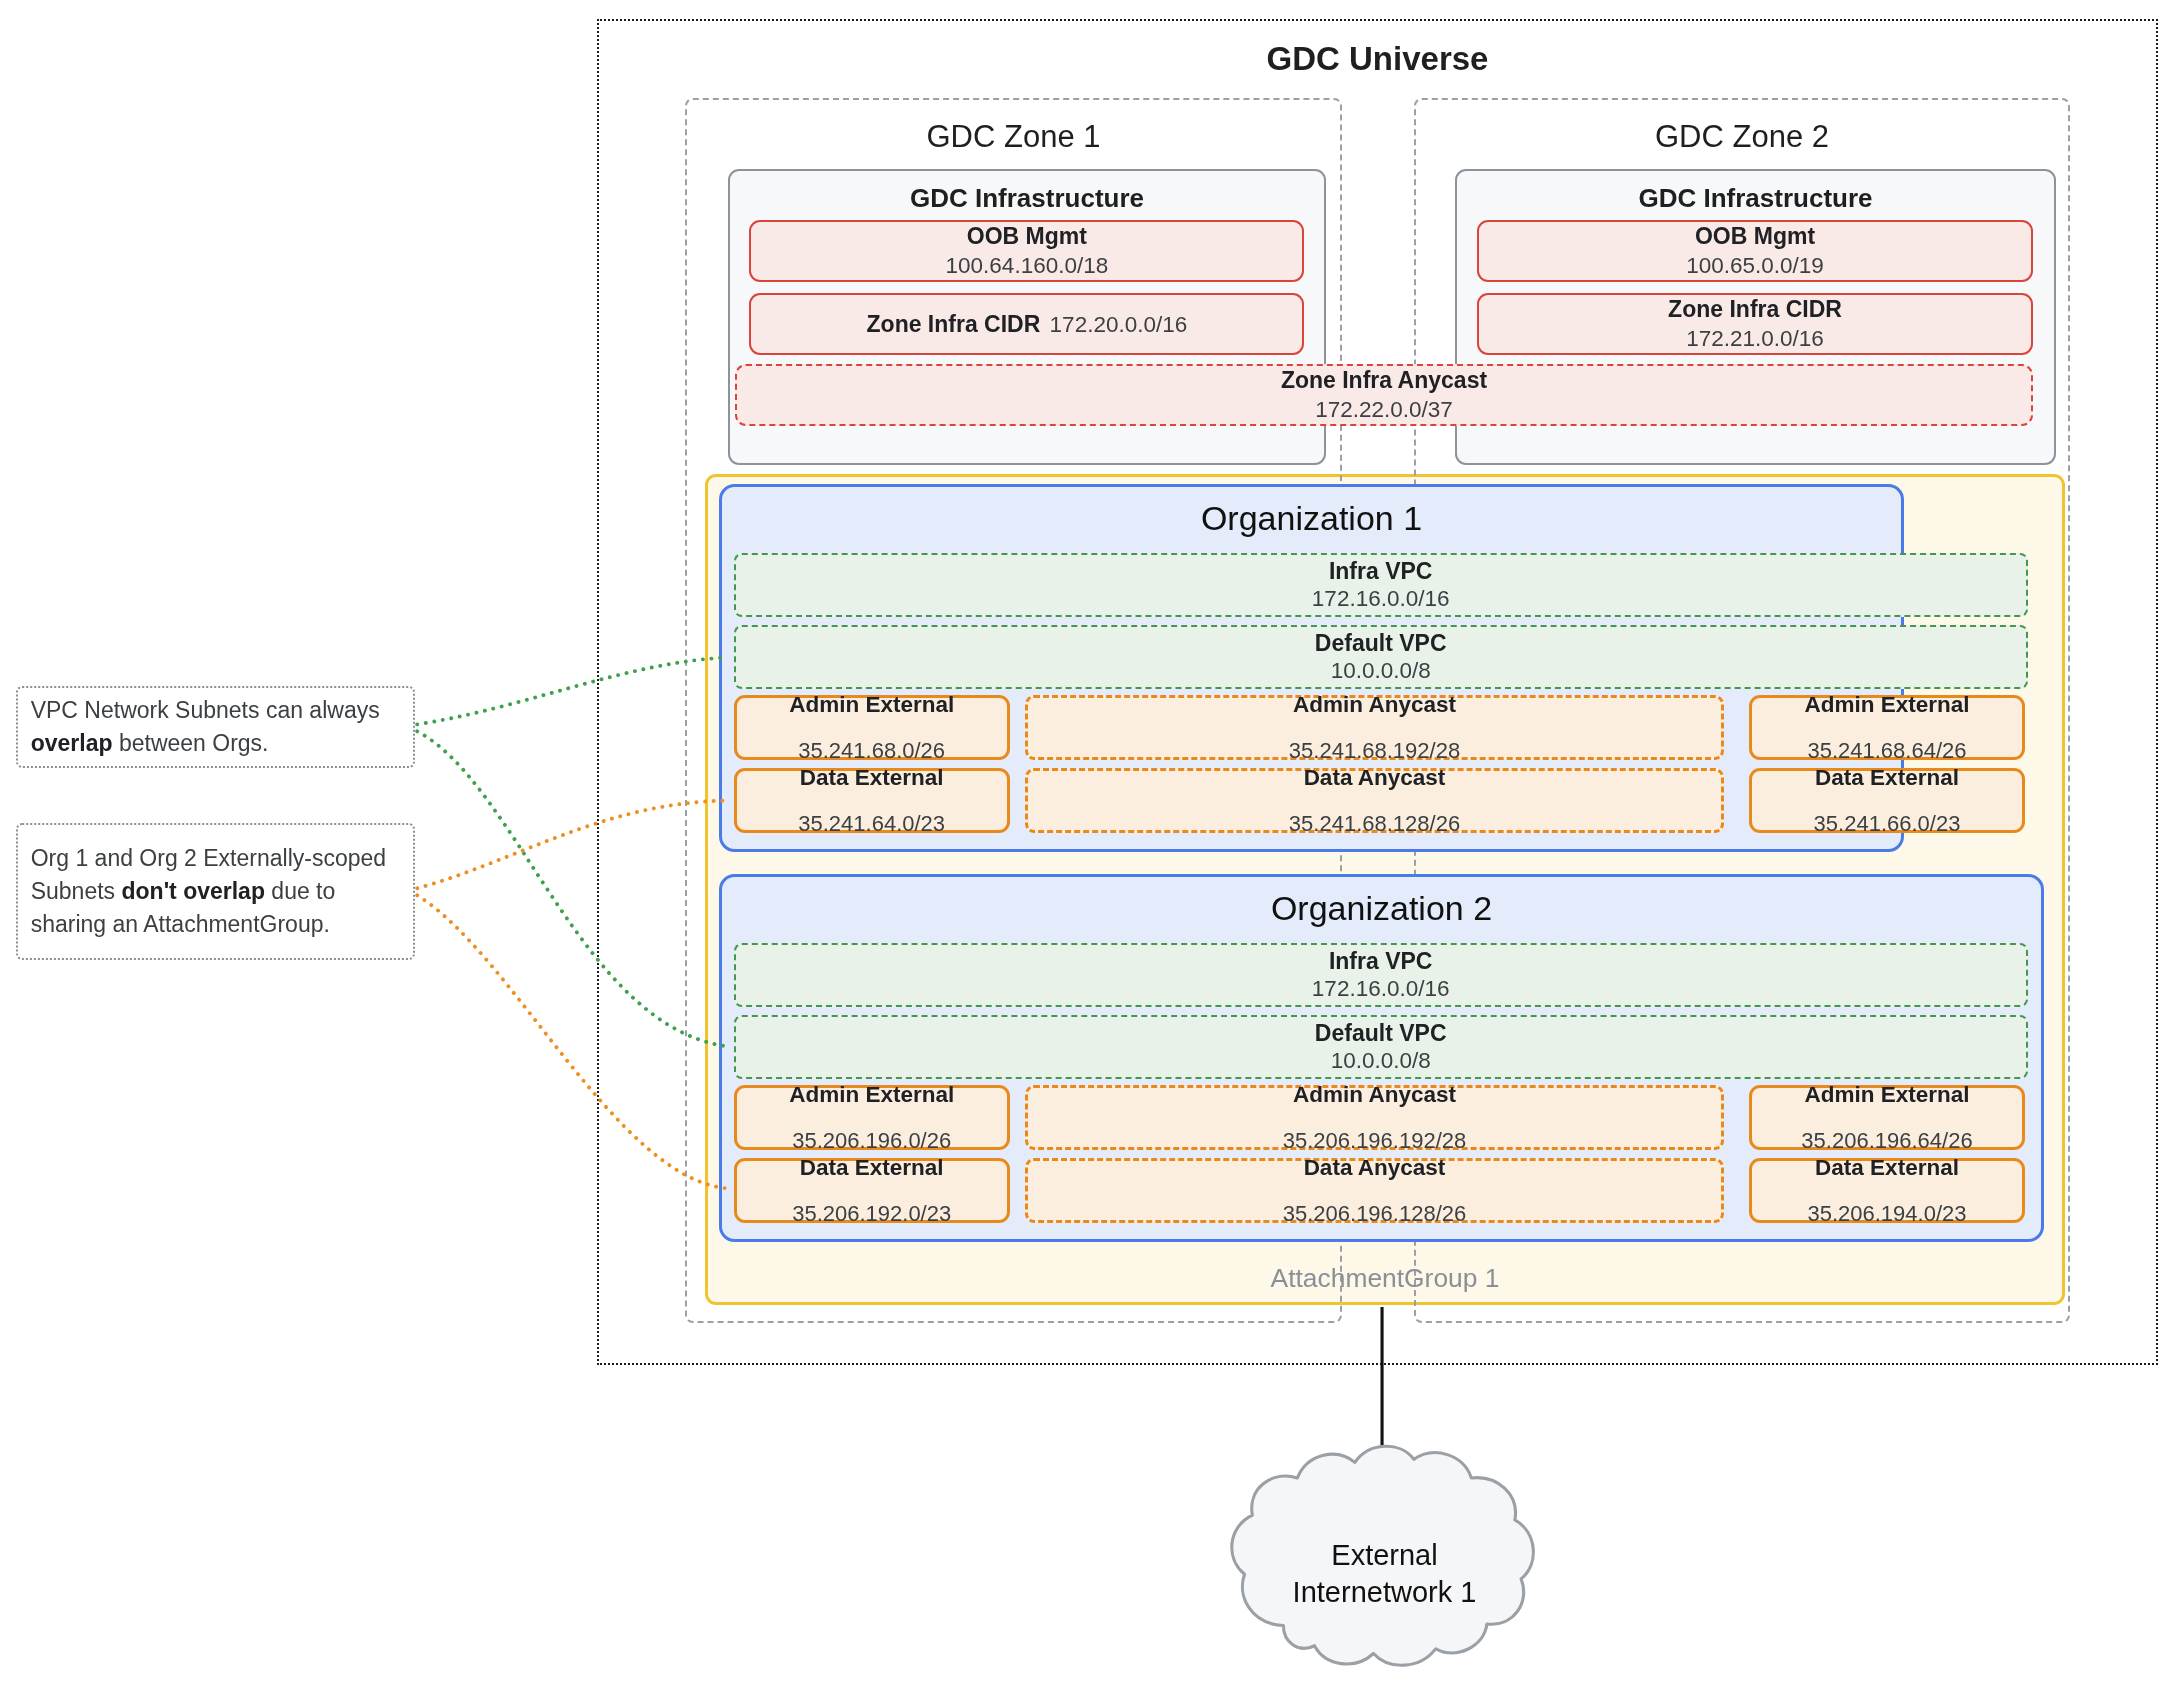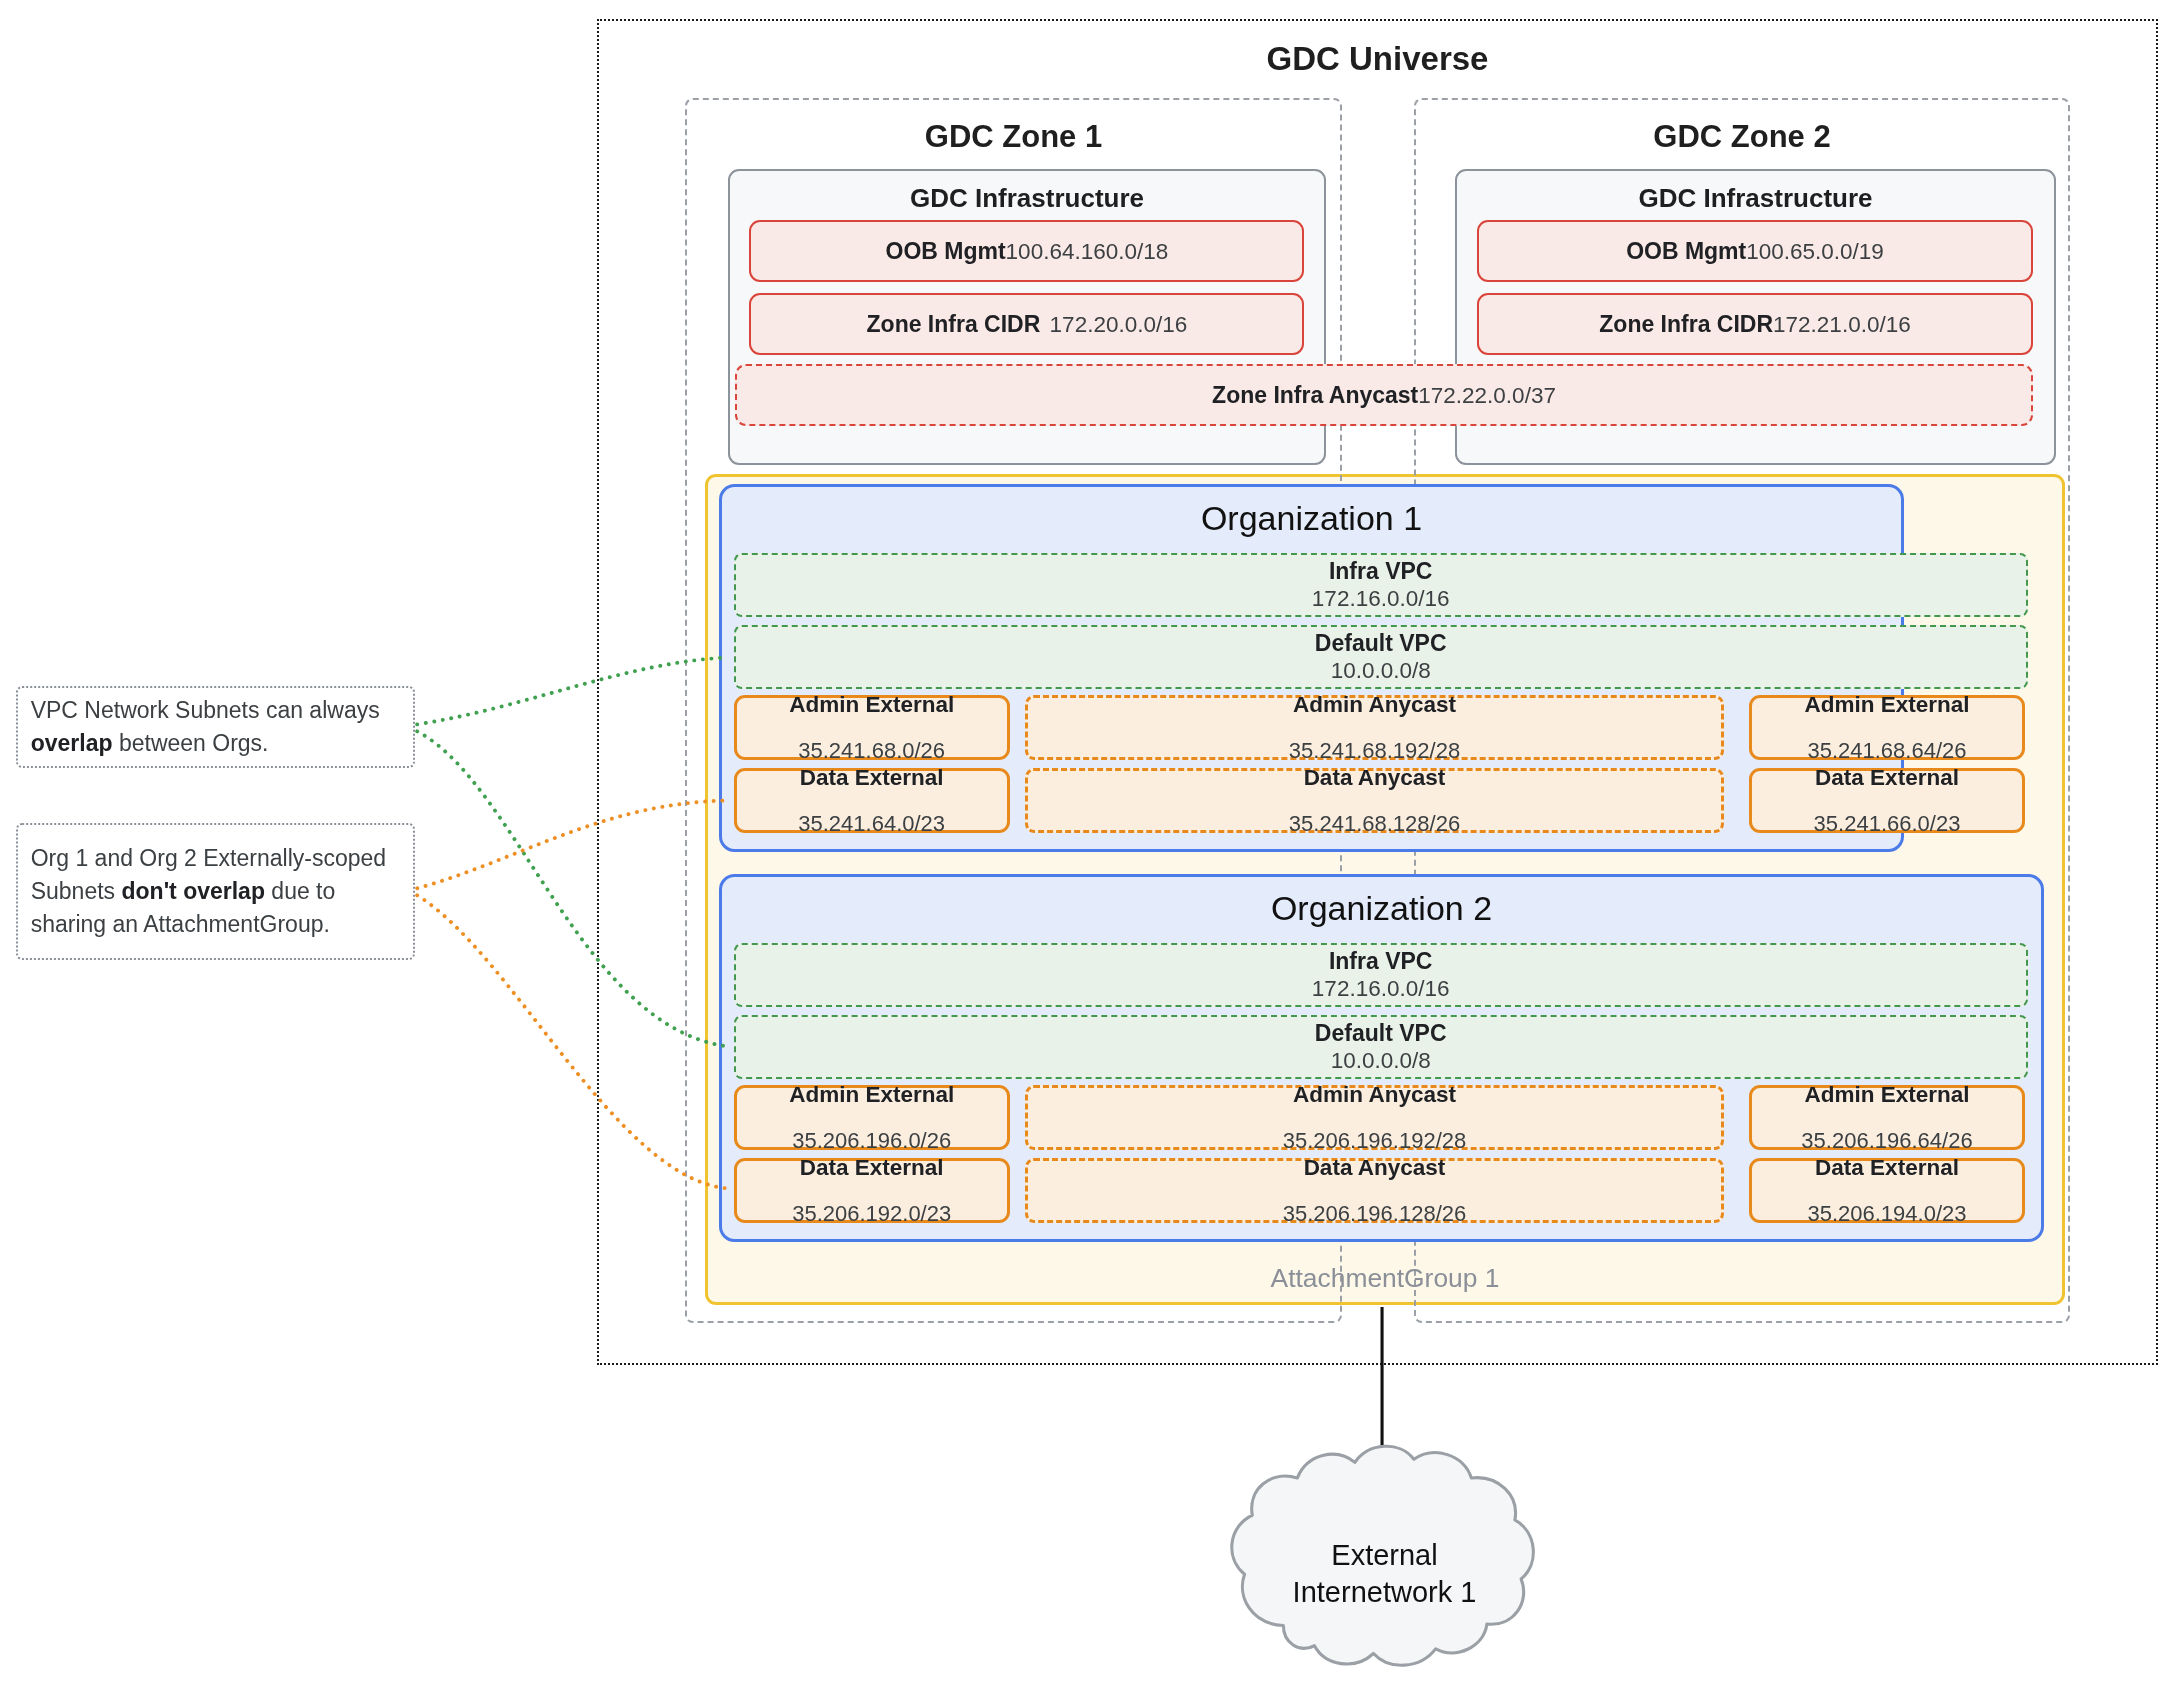--- a/index.html
+++ b/index.html
@@ -11,25 +11,25 @@
     --gray:#9aa0a6; --graybg:#f7f8fa;
     --ink:#1f1f1f; --val:#3c4043;
   }
   html,body{margin:0;padding:0;background:#fff;}
   #canvas{position:relative;width:2183px;height:1702px;background:#fff;
           font-family:"Liberation Sans",sans-serif;color:var(--ink);overflow:hidden;}
   .abs{position:absolute;box-sizing:border-box;}
   .universe{border:2.3px dotted #1a1a1a;}
   .utitle{font-size:33px;font-weight:bold;text-align:center;left:0;right:0;top:18.6px;}
   .zone{border:2.7px dashed var(--gray);border-radius:7.8px;z-index:3;}
-  .ztitle{font-size:31px;font-weight:bold;text-align:center;left:0;right:0;top:18.6px;position:absolute;}
+  .ztitle{font-size:31px;font-weight:normal;text-align:center;left:0;right:0;top:18.6px;position:absolute;}
   .infra{background:var(--graybg);border:2.3px solid #8d939b;border-radius:11px;z-index:4;margin-left:12px;}
   .ititle{font-size:26px;font-weight:bold;text-align:center;left:0;right:0;top:12.4px;position:absolute;}
   .redbox{background:var(--redbg);border:2.7px solid var(--red);border-radius:11px;z-index:5;
-          display:flex;flex-direction:row;align-items:center;justify-content:center;line-height:29px;}
+          display:flex;flex-direction:column;align-items:center;justify-content:center;line-height:29px;}
   .redbox.dashed{border-style:dashed;}
   .lbl{font-size:23px;font-weight:bold;color:#202124;}
   .val{font-size:22.5px;color:var(--val);}
   .inline-pair{display:flex;flex-direction:row;gap:9.3px;align-items:baseline;justify-content:center;}
   .agroup{background:var(--yellowbg);border:3.1px solid var(--yellow);border-radius:11px;z-index:2;}
   .aglabel{font-size:26.4px;color:#8a8f98;text-align:center;z-index:6;}
   .org{background:var(--bluebg);border:3.1px solid var(--blue);border-radius:15.5px;z-index:5;}
   .otitle{font-size:34px;font-weight:400;color:#111;text-align:center;left:0;right:0;top:11.7px;position:absolute;}
   .vpc{left:11.7px;width:1294px;height:64px;background:var(--greenbg);border:2.7px dashed var(--green);
        border-radius:7.8px;display:flex;flex-direction:column;align-items:center;justify-content:center;line-height:28px;position:absolute;box-sizing:border-box;}

